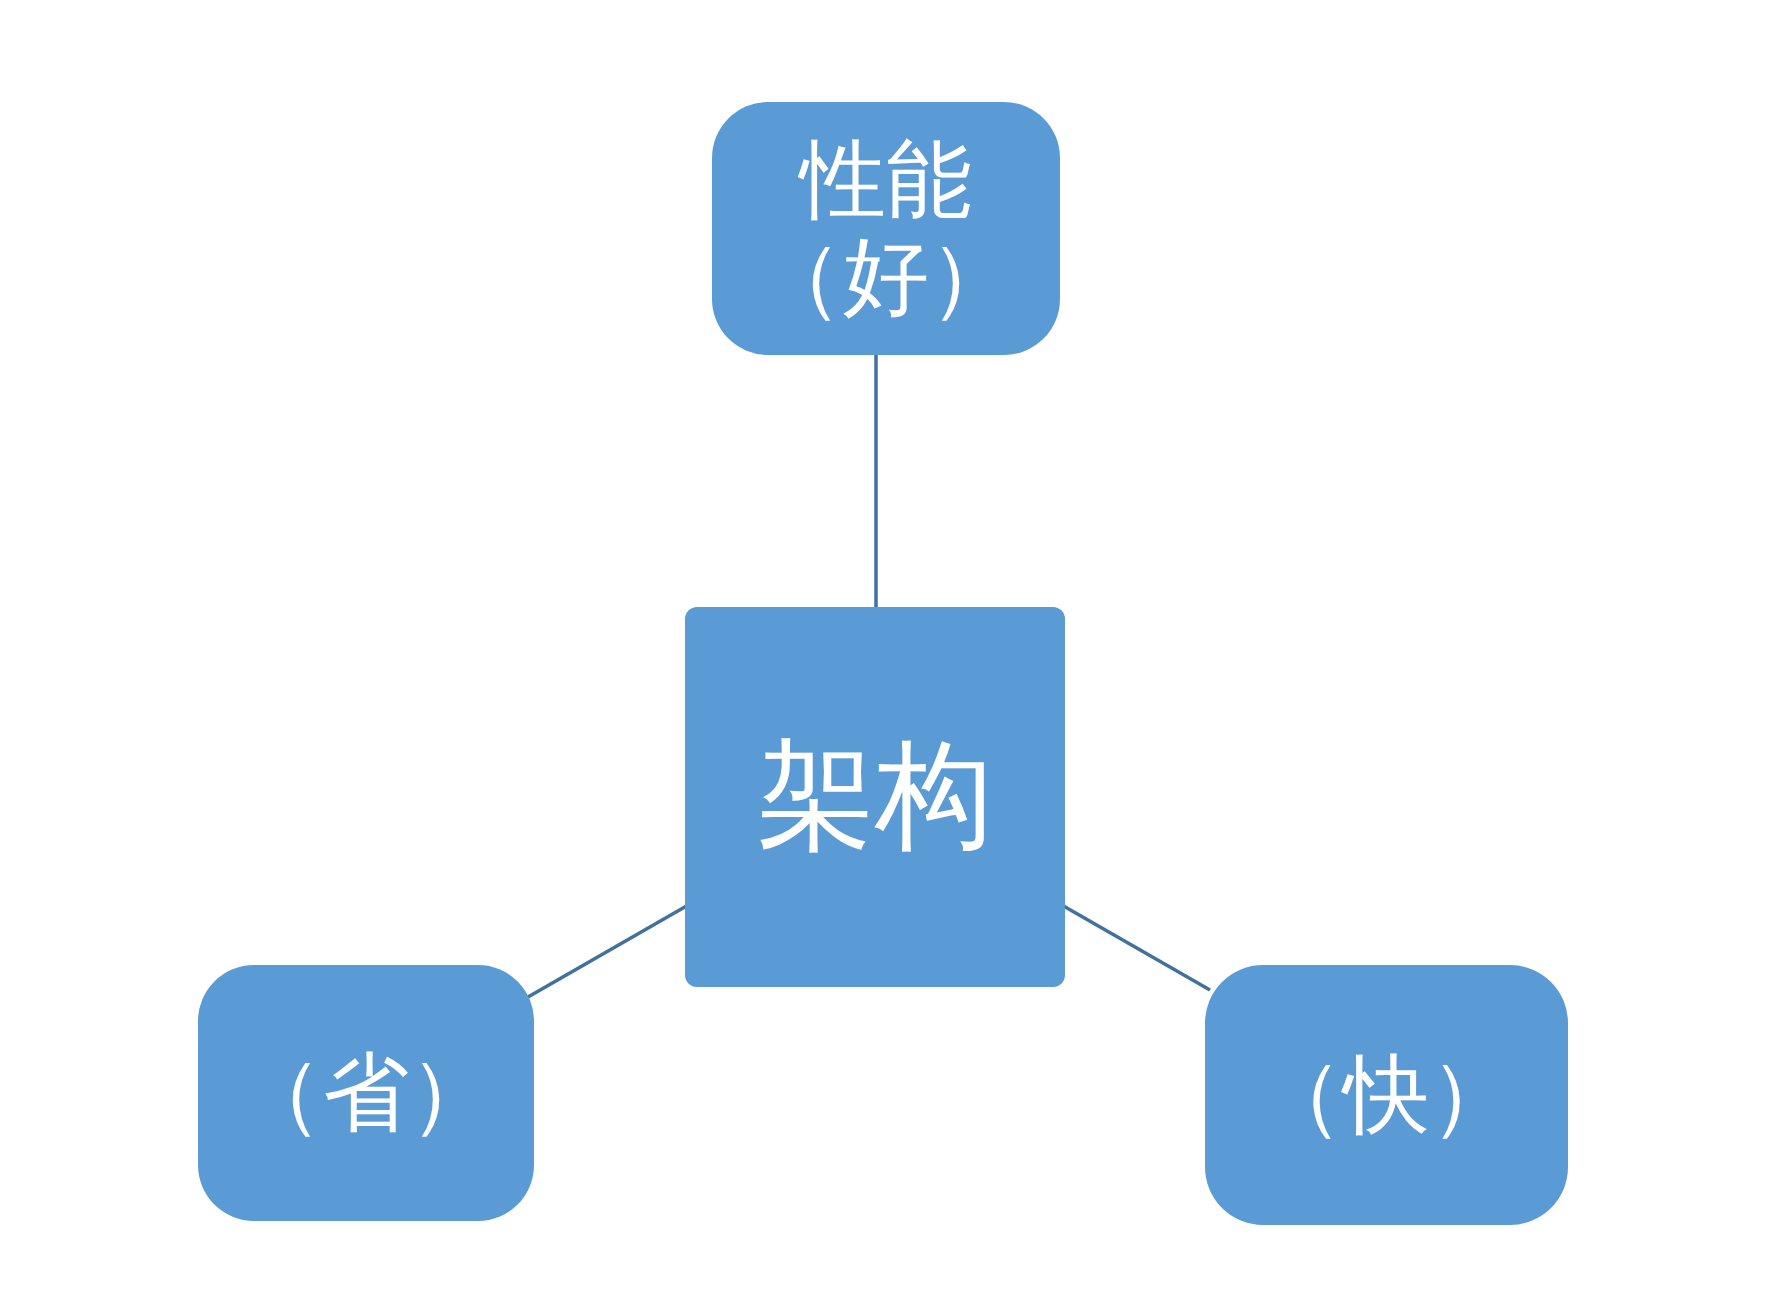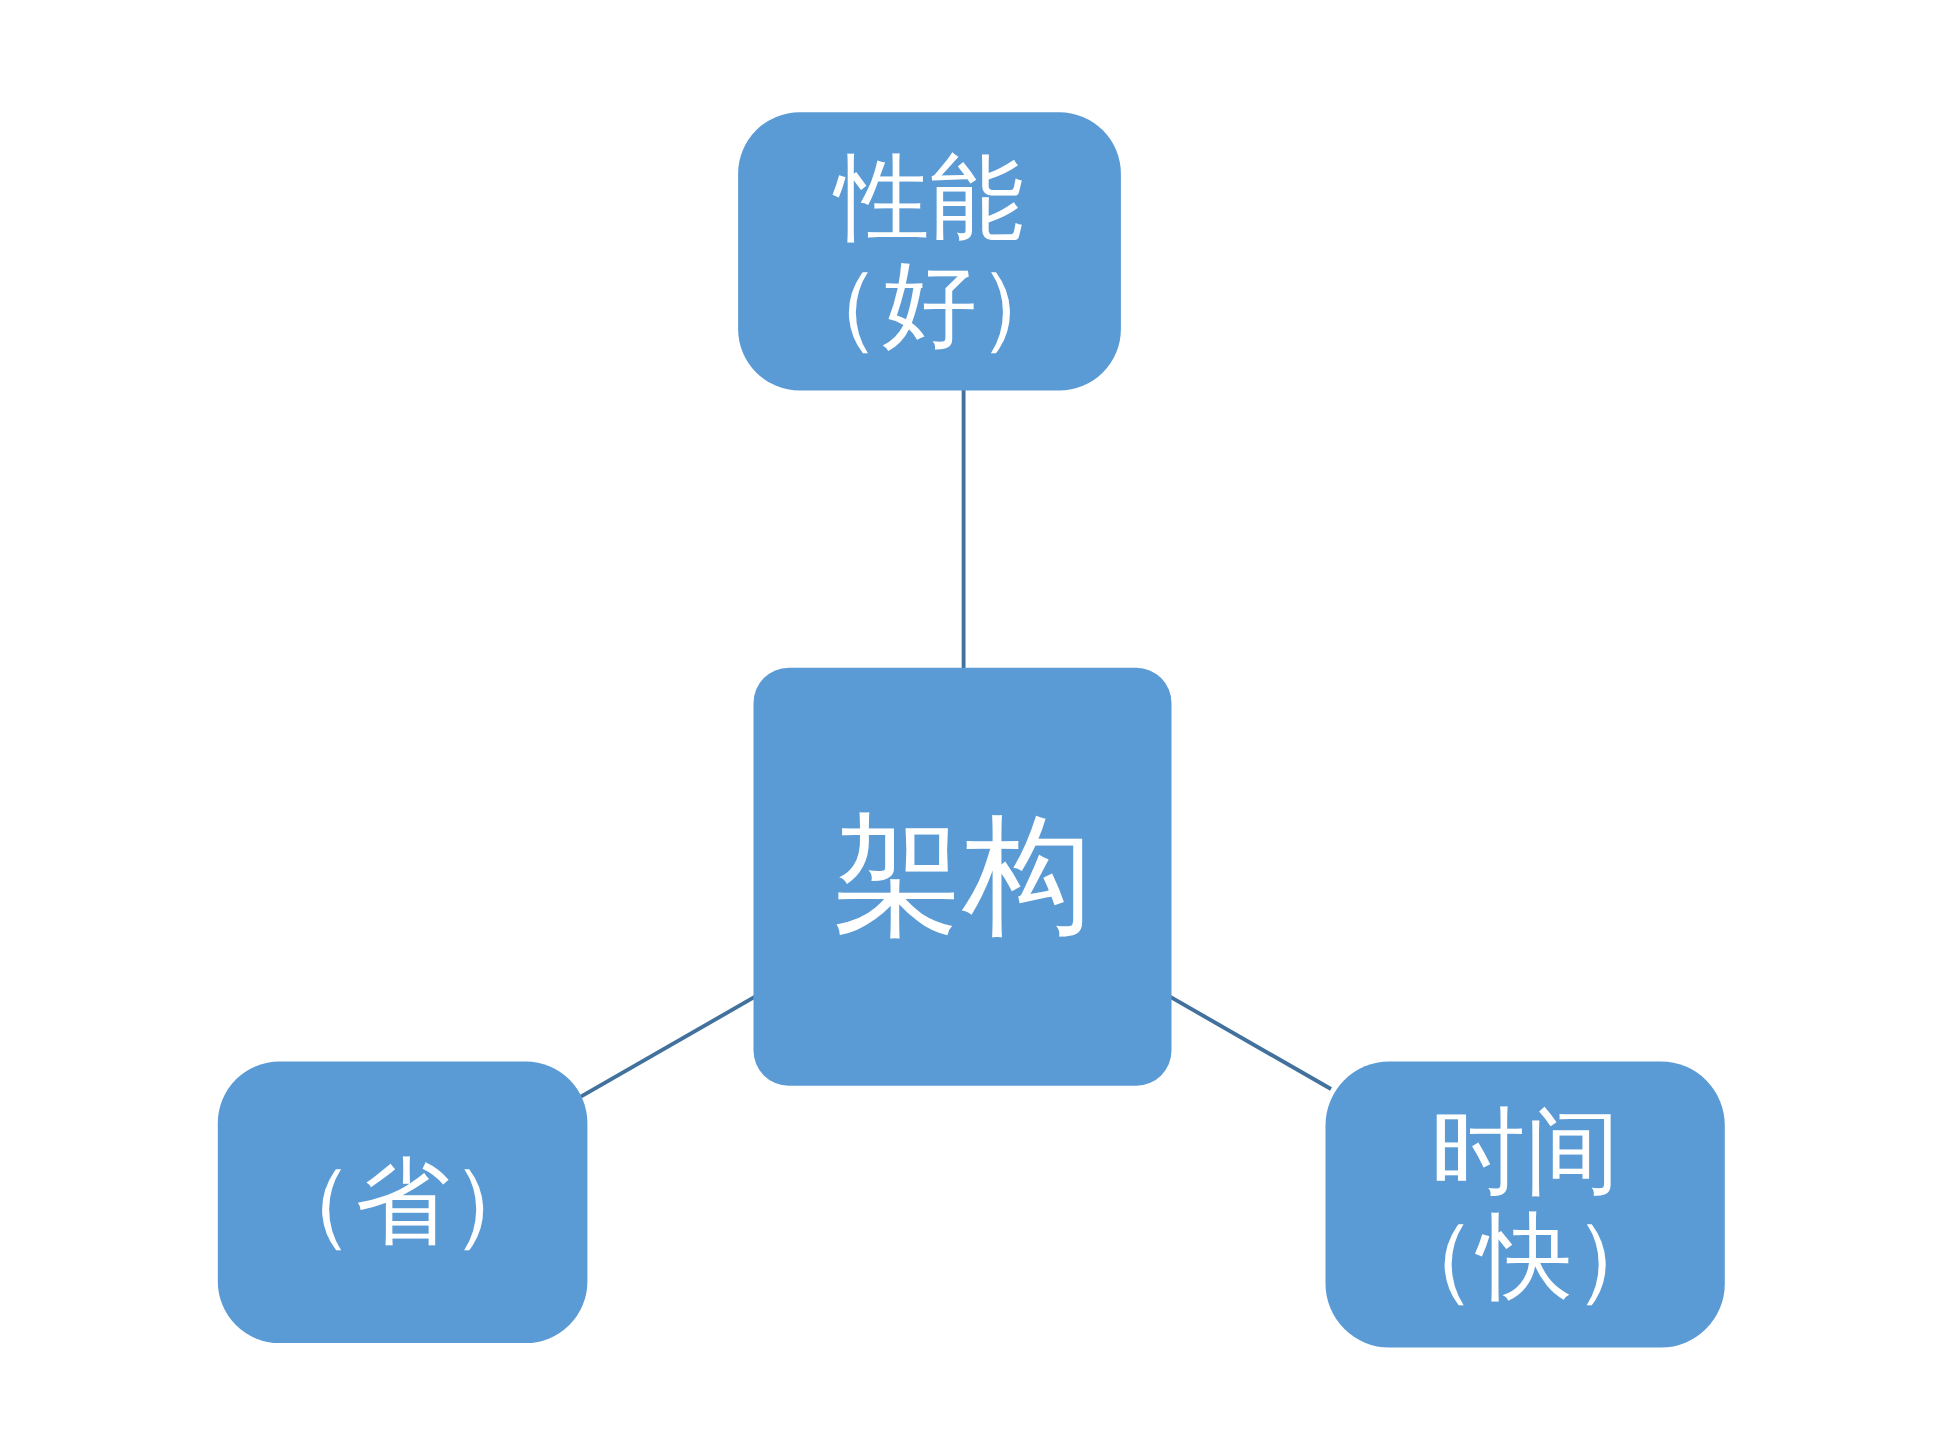--- a/index.html
+++ b/index.html
@@ -35,30 +35,30 @@
     flex-direction: column;
     align-items: center;
     justify-content: center;
     text-align: center;
     white-space: nowrap;
   }
   .node-line {
     display: block;
   }
   .node-performance {
-    left: 671px; top: 102px;
+    left: 712px; top: 102px;
     width: 348px; height: 253px;
     border-radius: 56px;
     font-size: 86px;
     line-height: 1.12;
   }
   .node-center {
     left: 685px; top: 607px;
     width: 380px; height: 380px;
-    border-radius: 32px;
+    border-radius: 12px;
     font-size: 118px;
     line-height: 1.16;
     text-align: right;
   }
   .node-cost {
     left: 198px; top: 965px;
     width: 336px; height: 256px;
     border-radius: 56px;
     font-size: 86px;
     line-height: 1.12;
@@ -89,17 +89,16 @@
 
   <div class="node node-center">
     <span class="node-line">架构</span>
   </div>
 
   <div class="node node-cost">
     <span class="node-line">（省）</span>
   </div>
 
   <div class="node node-time">
-    <span class="node-line">时间</span>
     <span class="node-line">（快）</span>
   </div>
 
 </div>
 
 </body></html>

